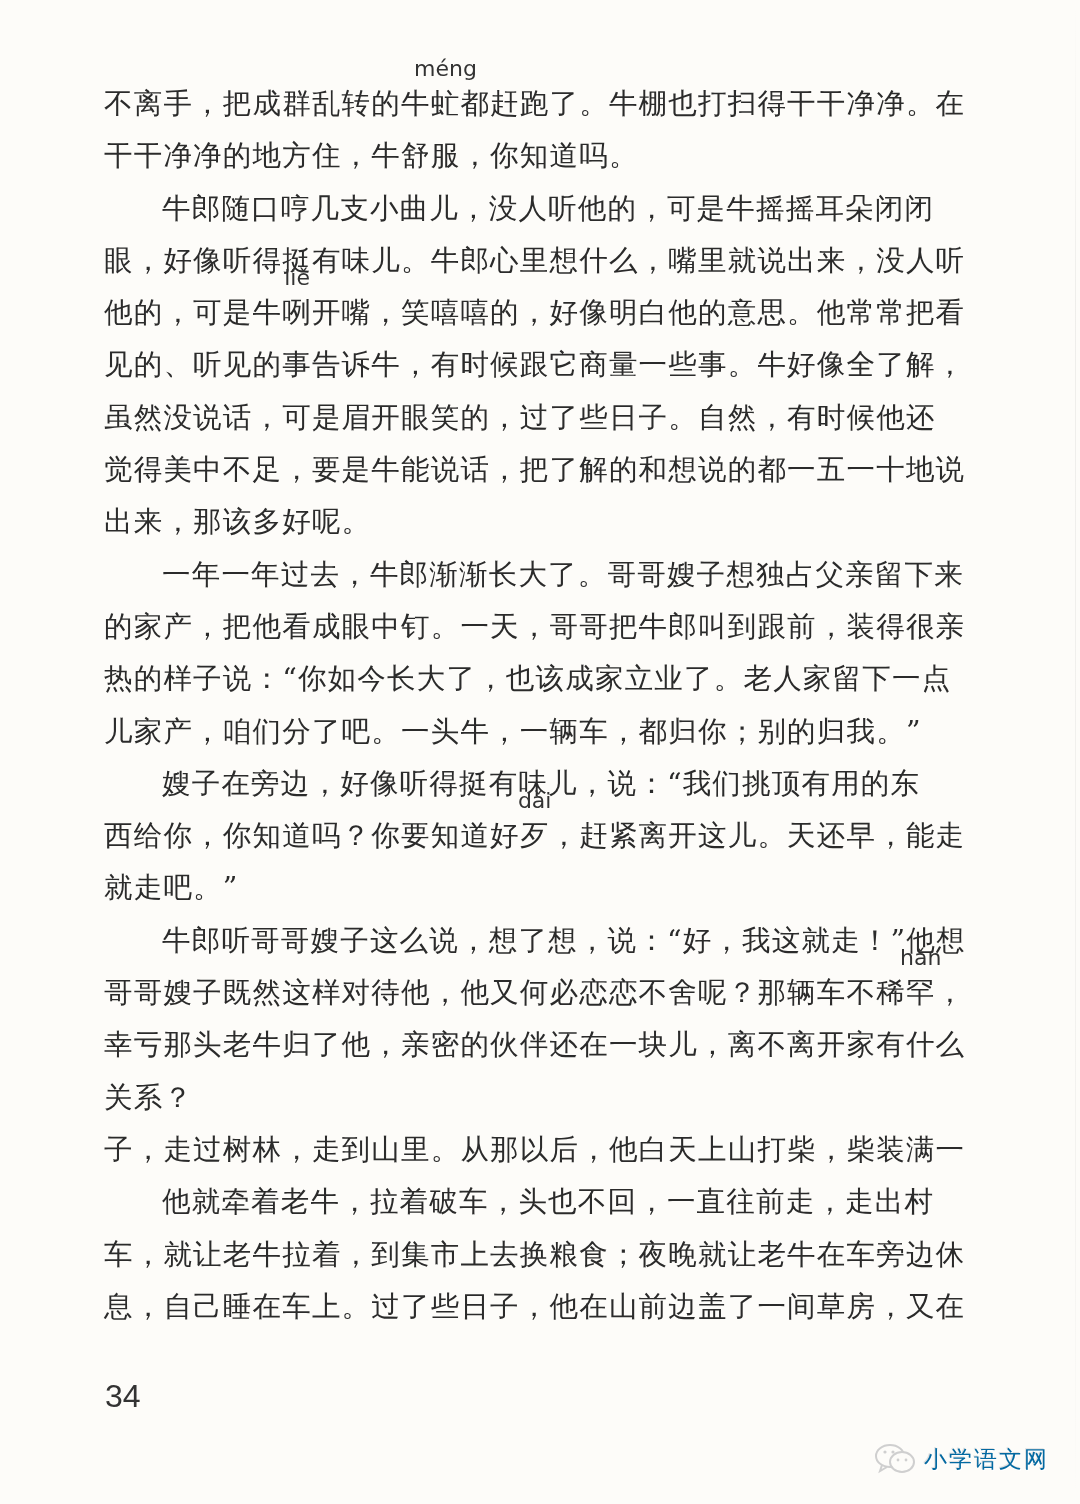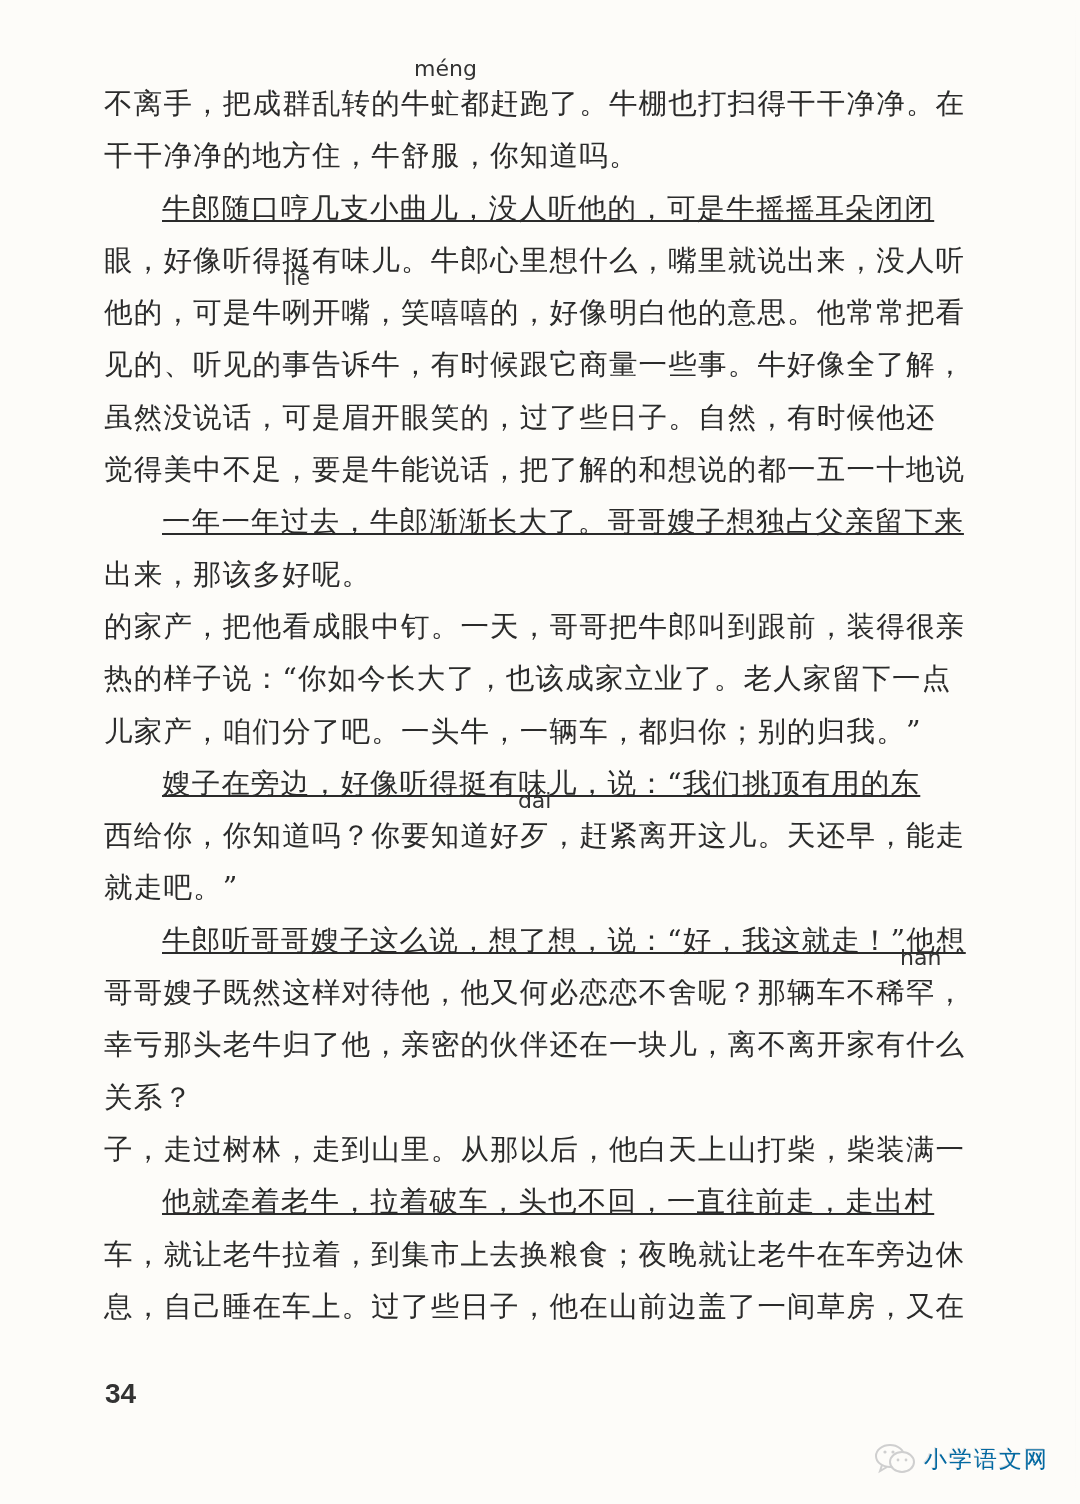--- a/index.html
+++ b/index.html
@@ -32,21 +32,20 @@
   .line {
     position: relative;
     height: 52.3px;
     line-height: 52px;
     font-size: 28.5px;
     white-space: nowrap;
     letter-spacing: 1.2px;
   }
   .line.indent {
     padding-left: 58px;
-    text-decoration: underline;
   }
   .ruby-wrap {
     position: relative;
     display: inline-block;
   }
   .pinyin {
     position: absolute;
     left: 50%;
     transform: translateX(-50%);
     top: -18px;
@@ -54,23 +53,22 @@
     font-size: 22px;
     line-height: 17px;
     letter-spacing: 0;
     color: #333;
   }
   .page-number {
     position: absolute;
     left: 105px;
     top: 1378px;
     font-family: "Liberation Sans", "DejaVu Sans", sans-serif;
-    font-size: 28px;
+    font-size: 32px;
     color: #333;
-    font-weight: bold;
   }
   .watermark {
     position: absolute;
     left: 874px;
     top: 1442px;
     display: flex;
     align-items: center;
     gap: 6px;
     color: #0369a1;
     font-family: "DejaVu Sans", "Liberation Sans", sans-serif;
@@ -91,22 +89,22 @@
 
 <div class="text-block" id="text-block">
     <div class="line"><span>不离手，把成群乱转的牛</span><span class="ruby-wrap"><span class="pinyin">méng</span><span>虻</span></span><span>都赶跑了。牛棚也打扫得干干净净。在</span></div>
     <div class="line"><span>干干净净的地方住，牛舒服，你知道吗。</span></div>
     <div class="line indent"><span>牛郎随口哼几支小曲儿，没人听他的，可是牛摇摇耳朵闭闭</span></div>
     <div class="line"><span>眼，好像听得挺有味儿。牛郎心里想什么，嘴里就说出来，没人听</span></div>
     <div class="line"><span>他的，可是牛</span><span class="ruby-wrap"><span class="pinyin">liě</span><span>咧</span></span><span>开嘴，笑嘻嘻的，好像明白他的意思。他常常把看</span></div>
     <div class="line"><span>见的、听见的事告诉牛，有时候跟它商量一些事。牛好像全了解，</span></div>
     <div class="line"><span>虽然没说话，可是眉开眼笑的，过了些日子。自然，有时候他还</span></div>
     <div class="line"><span>觉得美中不足，要是牛能说话，把了解的和想说的都一五一十地说</span></div>
+    <div class="line"><span>出来，那该多好呢。</span></div>
     <div class="line indent"><span>一年一年过去，牛郎渐渐长大了。哥哥嫂子想独占父亲留下来</span></div>
-    <div class="line"><span>出来，那该多好呢。</span></div>
     <div class="line"><span>的家产，把他看成眼中钉。一天，哥哥把牛郎叫到跟前，装得很亲</span></div>
     <div class="line"><span>热的样子说：“你如今长大了，也该成家立业了。老人家留下一点</span></div>
     <div class="line"><span>儿家产，咱们分了吧。一头牛，一辆车，都归你；别的归我。”</span></div>
     <div class="line indent"><span>嫂子在旁边，好像听得挺有味儿，说：“我们挑顶有用的东</span></div>
     <div class="line"><span>西给你，你知道吗？你要知道好</span><span class="ruby-wrap"><span class="pinyin">dǎi</span><span>歹</span></span><span>，赶紧离开这儿。天还早，能走</span></div>
     <div class="line"><span>就走吧。”</span></div>
     <div class="line indent"><span>牛郎听哥哥嫂子这么说，想了想，说：“好，我这就走！”他想</span></div>
     <div class="line"><span>哥哥嫂子既然这样对待他，他又何必恋恋不舍呢？那辆车不稀</span><span class="ruby-wrap"><span class="pinyin">hǎn</span><span>罕</span></span><span>，</span></div>
     <div class="line"><span>幸亏那头老牛归了他，亲密的伙伴还在一块儿，离不离开家有什么</span></div>
     <div class="line"><span>关系？</span></div>

